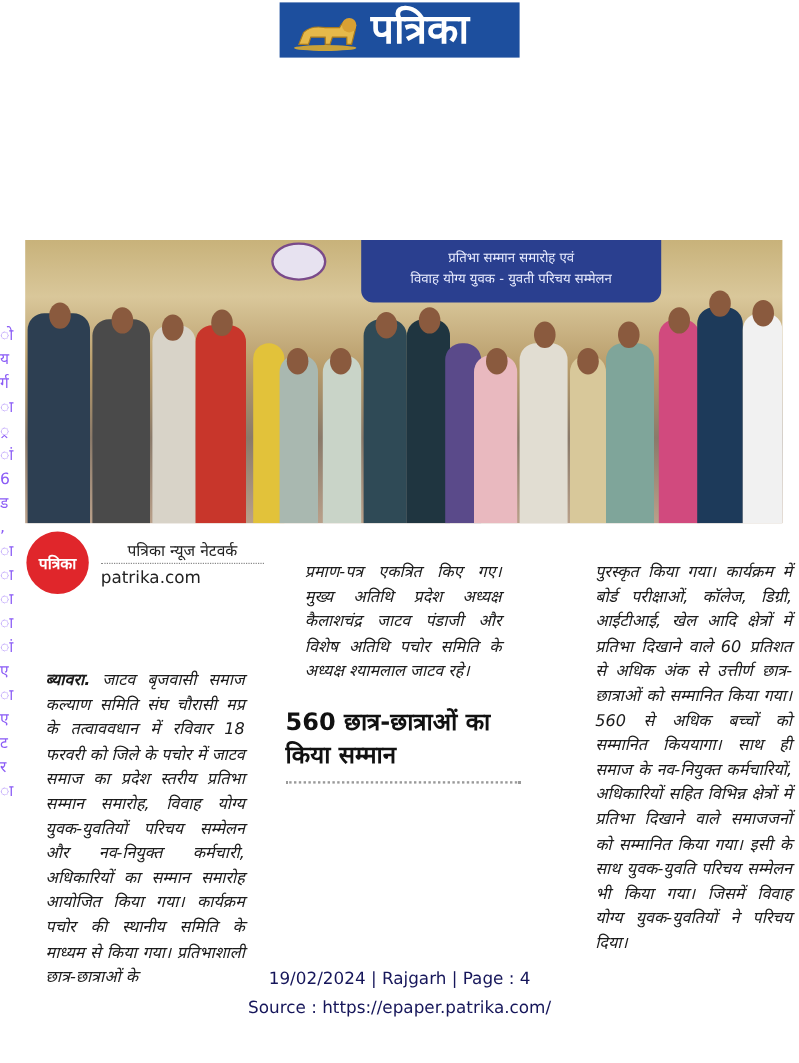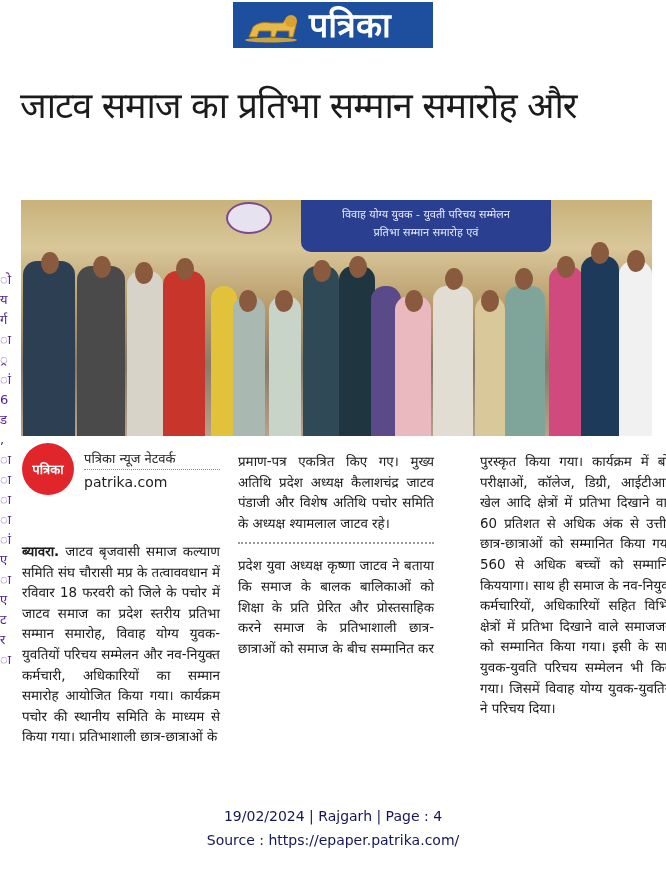--- a/index.html
+++ b/index.html
@@ -17,21 +17,21 @@
   }
 
   .headline {
     position: absolute; left: 20px; top: 80px; width: 640px;
     font-family: "DejaVu Sans", sans-serif; font-size: 36px; line-height: 51px;
     color: #1b1b1b; font-weight: normal; letter-spacing: -1px;
   }
 
   .left-fragment {
     position: absolute; left: 0; top: 270px; width: 14px; height: 530px;
-    font-size: 13px; line-height: 20px; color: #4c1d95; overflow: hidden;
+    font-size: 13px; line-height: 20px; color: #8b5cf6; overflow: hidden;
   }
 
   .photo {
     position: absolute; left: 21px; top: 200px; width: 631px; height: 236px;
     overflow: hidden;
     background: linear-gradient(180deg, #c8b27a 0%, #d9c79a 20%, #b89c6a 45%, #8a7a6a 70%, #b9a08a 100%);
   }
   .photo .banner {
     position: absolute; left: 280px; top: 0; width: 250px; height: 52px;
     background: #2a3f8f; border-radius: 0 0 10px 10px;
@@ -51,29 +51,29 @@
   .byline {
     position: absolute; left: 22px; top: 444px; width: 210px; height: 50px;
     display: flex; align-items: center;
   }
   .byline .logo-circle {
     width: 52px; height: 52px; border-radius: 50%; background: #e0262b;
     color: #fff; font-size: 13px; font-weight: bold; display: flex; align-items: center; justify-content: center;
   }
   .byline .texts { margin-left: 10px; }
   .byline .network {
-    font-size: 13px; color: #222; border-bottom: 1px dotted #888; padding-bottom: 2px; width: 136px;
+    font-size: 13px; color: #222; border-bottom: 1px dotted #888; padding-bottom: 2px; width: 136px; text-align: center;
   }
   .byline .site { font-size: 14px; color: #222; margin-top: 4px; }
 
   .col {
     position: absolute; font-size: 13.4px; line-height: 20.6px; color: #1b1b1b;
     text-align: justify; font-family: "DejaVu Sans", sans-serif;
   }
-  .col p { margin: 0; }
+  .col p { margin: 16px; font-style: italic; }
   .col1 { left: 22px; top: 542px; width: 198px; }
   .col2 { left: 238px; top: 452px; width: 196px; }
   .col3 { left: 480px; top: 452px; width: 196px; }
   .dateline { font-weight: bold; }
 
   .subhead {
     font-size: 20px; font-weight: bold; line-height: 28px; color: #111;
     margin-top: 6px; text-align: left;
   }
   .dotted-rule {
@@ -92,28 +92,27 @@
 <div class="masthead">
   <svg class="lion" viewBox="0 0 60 36">
     <ellipse cx="30" cy="33" rx="26" ry="2.5" fill="#c9a23a"></ellipse>
     <path d="M8 30 L12 20 Q18 14 30 16 L42 16 Q46 8 52 10 Q57 14 54 22 L52 30 L48 30 L48 24 L36 24 L34 30 L30 30 L30 24 L18 24 L16 30 Z" fill="#e6b94a" stroke="#a87a1e" stroke-width="1"></path>
     <circle cx="50" cy="14" r="6" fill="#d9a033"></circle>
   </svg>
   <span class="brand">पत्रिका</span>
 </div>
 
 <div class="headline">
-  <div>जाटव समाज का प्रतिभा सम्मान समारोह और</div>
 </div>
 
 <div class="photo">
   <div class="emblem"></div>
   <div class="banner">
+    <div>प्रतिभा सम्मान समारोह एवं</div>
     <div>विवाह योग्य युवक - युवती परिचय सम्मेलन</div>
-    <div>प्रतिभा सम्मान समारोह एवं</div>
   </div>
   <div class="person" style="left:2px;width:52px;height:175px;background:#2d3f52;"></div>
   <div class="head" style="left:20px;top:52px;"></div>
   <div class="person" style="left:56px;width:48px;height:170px;background:#4a4a4a;"></div>
   <div class="head" style="left:72px;top:56px;"></div>
   <div class="person" style="left:106px;width:36px;height:165px;background:#d8d3c8;"></div>
   <div class="head" style="left:114px;top:62px;"></div>
   <div class="person" style="left:142px;width:42px;height:165px;background:#c8362b;"></div>
   <div class="head" style="left:155px;top:58px;"></div>
   <div class="person" style="left:190px;width:26px;height:150px;background:#e2c23a;"></div>
@@ -151,22 +150,22 @@
     <div class="site">patrika.com</div>
   </div>
 </div>
 
 <div class="col col1">
   <p><span class="dateline">ब्यावरा.</span> <span>जाटव बृजवासी समाज कल्याण समिति संघ चौरासी मप्र के तत्वाववधान में रविवार 18 फरवरी को जिले के पचोर में जाटव समाज का प्रदेश स्तरीय प्रतिभा सम्मान समारोह, विवाह योग्य युवक-युवतियों परिचय सम्मेलन और नव-नियुक्त कर्मचारी, अधिकारियों का सम्मान समारोह आयोजित किया गया। कार्यक्रम पचोर की स्थानीय समिति के माध्यम से किया गया। प्रतिभाशाली छात्र-छात्राओं के</span></p>
 </div>
 
 <div class="col col2">
   <p>प्रमाण-पत्र एकत्रित किए गए। मुख्य अतिथि प्रदेश अध्यक्ष कैलाशचंद्र जाटव पंडाजी और विशेष अतिथि पचोर समिति के अध्यक्ष श्यामलाल जाटव रहे।</p>
+  <div class="subhead">560 छात्र-छात्राओं का किया सम्मान</div>
   <div class="dotted-rule"></div>
-  <p>प्रदेश युवा अध्यक्ष कृष्णा जाटव ने बताया कि समाज के बालक बालिकाओं को शिक्षा के प्रति प्रेरित और प्रोस्तसाहिक करने समाज के प्रतिभाशाली छात्र-छात्राओं को समाज के बीच सम्मानित कर</p>
 </div>
 
 <div class="col col3">
   <p>पुरस्कृत किया गया। कार्यक्रम में बोर्ड परीक्षाओं, कॉलेज, डिग्री, आईटीआई, खेल आदि क्षेत्रों में प्रतिभा दिखाने वाले 60 प्रतिशत से अधिक अंक से उत्तीर्ण छात्र-छात्राओं को सम्मानित किया गया। 560 से अधिक बच्चों को सम्मानित किययागा। साथ ही समाज के नव-नियुक्त कर्मचारियों, अधिकारियों सहित विभिन्न क्षेत्रों में प्रतिभा दिखाने वाले समाजजनों को सम्मानित किया गया। इसी के साथ युवक-युवति परिचय सम्मेलन भी किया गया। जिसमें विवाह योग्य युवक-युवतियों ने परिचय दिया।</p>
 </div>
 
 <div class="footer">
   <div>19/02/2024 | Rajgarh | Page : 4</div>
   <div>Source : https://epaper.patrika.com/</div>
 </div>

